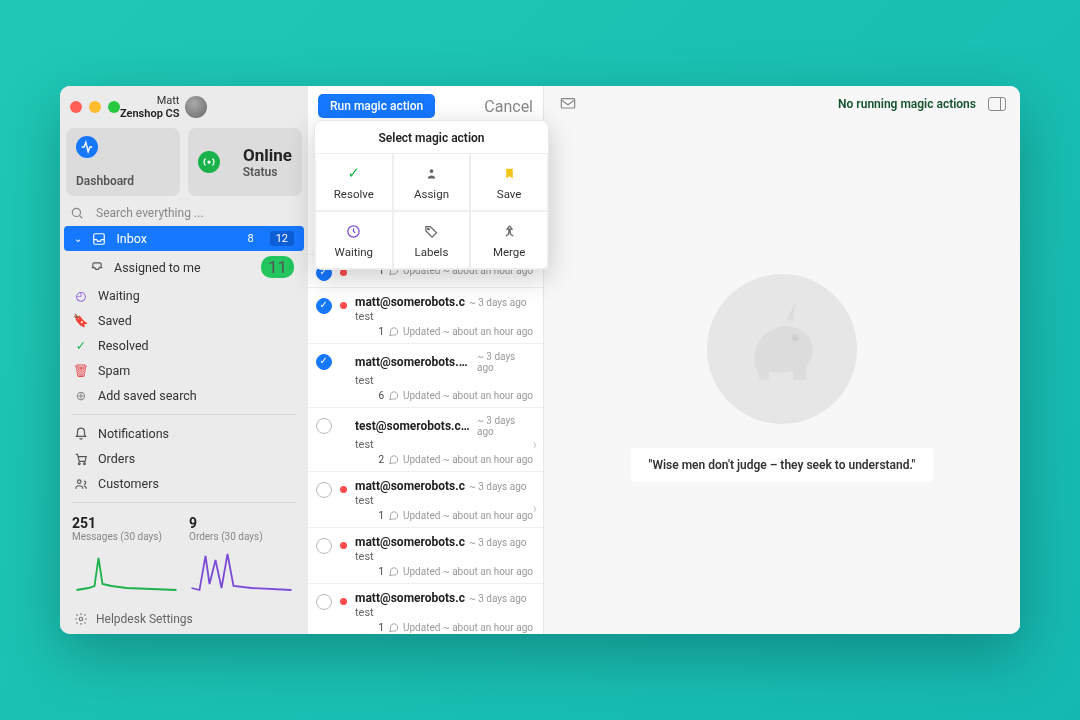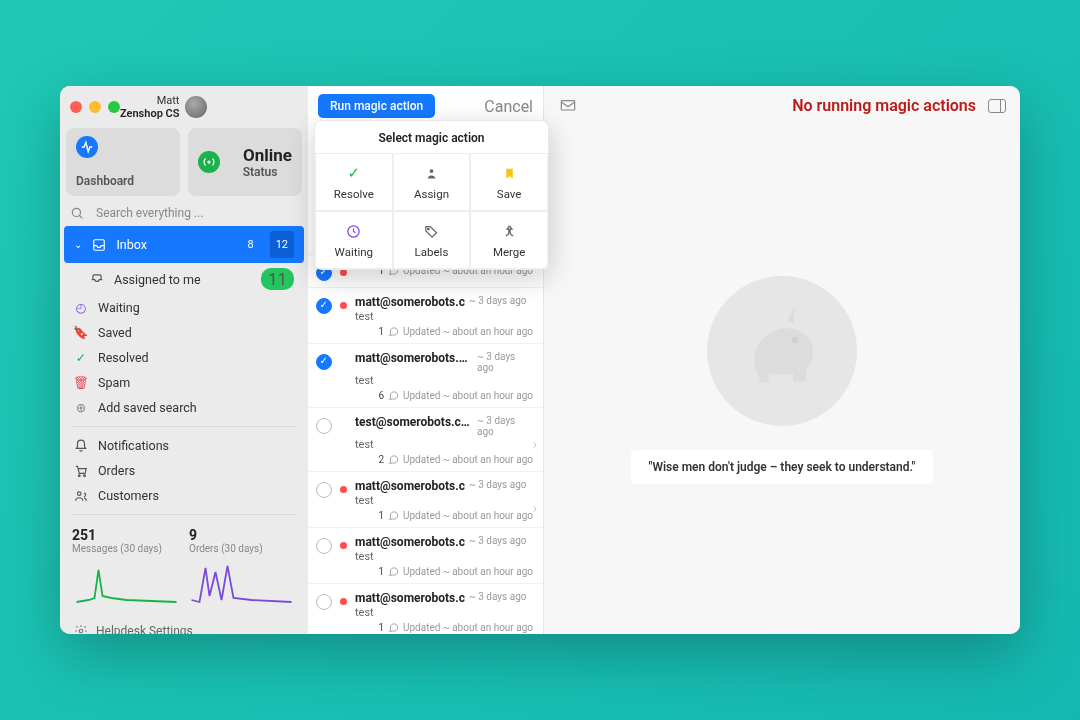--- a/index.html
+++ b/index.html
@@ -26,21 +26,21 @@
 .card.stat .big { font-size:17px; font-weight:700; color:#222; margin-left:auto }
 .search { margin:4px 10px 6px 10px; display:flex; align-items:center; gap:12px; color:#888; font-size:12px; }
 .search svg{width:14px;height:14px;stroke:#888}
 .nav { display:flex; flex-direction:column; }
 .nav-item { display:flex; align-items:center; gap:10px; padding:5px 14px; font-size:12.5px; color:#333; cursor:pointer; }
 .nav-item.active { background:#1677ff; color:#fff; border-radius:4px; margin:0 4px; padding:5px 10px;}
 .nav-item .ico { width:14px; display:flex; justify-content:center; }
 .nav-item.indent { padding-left:30px; }
 .badge-grey { margin-left:auto; background:#22c55e; color:#555; font-size:17px; border-radius:10px; padding:1px 7px; }
 .badge-plain { margin-left:auto; font-size:11px; color:#fff; padding-right:2px;}
-.badge-box { background:#0d5fd6; color:#fff; font-size:11px; border-radius:3px; padding:7px 6px; margin-left:4px;}
+.badge-box { background:#0d5fd6; color:#fff; font-size:11px; border-radius:3px; padding:1px 6px; margin-left:4px;}
 .divider { height:1px; background:#d8d8d8; margin:6px 12px; }
 .stats { display:flex; gap:10px; padding:6px 12px; }
 .statcol { flex:1; font-size:10px; color:#888; }
 .statcol .n { font-size:14px; font-weight:700; color:#222; }
 .spark { height:46px; margin:0 12px 6px; display:flex; gap:6px; }
 .spark svg { flex:1; }
 .footer { margin-top:auto; padding:12px 14px; font-size:12px; color:#666; display:flex; gap:8px; align-items:center; }
 
 .middle { width:236px; border-right:1px solid #e6e6e6; display:flex; flex-direction:column; position:relative; background:#fff; }
 .mid-top { display:flex; align-items:center; padding:8px 10px; gap:8px; }
@@ -52,33 +52,33 @@
 .pop-cell { border:1px solid #eee; padding:11px 4px 9px; display:flex; flex-direction:column; align-items:center; gap:6px; font-size:11.5px; color:#333; cursor:pointer; }
 .pop-cell .pi { font-size:15px; height:16px; display:flex; align-items:center; }
 .threads { flex:1; overflow:hidden; display:flex; flex-direction:column; padding-top:128px; }
 .thread { border-top:1px solid #f0f0f0; padding:7px 10px 6px 8px; display:flex; gap:8px; position:relative; }
 .sel { width:16px; height:16px; border-radius:50%; border:1.5px solid #bbb; margin-top:3px; flex-shrink:0; }
 .sel.on { background:#1677ff; border-color:#1677ff; position:relative; }
 .sel.on::after { content:"✓"; color:#fff; font-size:10px; position:absolute; top:0; left:2.5px; }
 .tagdot { width:7px; height:7px; border-radius:50%; background:#ff4d4f; margin-top:7px; flex-shrink:0; }
 .tagdot.none { background:transparent; }
 .tbody { flex:1; min-width:0; }
-.trow1 { display:flex; align-items:flex-start; gap:4px; }
+.trow1 { display:flex; align-items:center; gap:4px; }
 .tfrom { font-size:12px; font-weight:700; color:#222; white-space:nowrap; overflow:hidden; text-overflow:ellipsis; max-width:118px; }
 .tdate { font-size:10px; color:#999; }
 .tsub { font-size:11px; color:#666; margin-top:1px;}
 .tmeta { font-size:10px; color:#999; margin-top:3px; display:flex; align-items:center; gap:4px; justify-content:flex-end; }
 .tmeta .cnt { color:#444; }
 .chev { position:absolute; right:6px; top:28px; color:#ccc; font-size:14px; }
 
 .right { flex:1; background:#f7f7f7; display:flex; flex-direction:column; }
 .r-top { display:flex; align-items:center; padding:10px 14px; gap:12px; }
 .r-top .mailico { color:#888; }
 .r-top .spacer { flex:1; }
-.r-top .running { font-size:16px; font-weight:600; color:#b91c1c; }
+.r-top .running { font-size:12px; font-weight:600; color:#14532d; }
 .panelico { width:18px; height:14px; border:1.5px solid #888; border-radius:3px; position:relative; }
 .panelico::after { content:""; position:absolute; right:4px; top:0; bottom:0; width:1.5px; background:#888; }
 .empty { flex:1; display:flex; flex-direction:column; align-items:center; justify-content:center; gap:24px; }
 .unicorn { width:150px; height:150px; border-radius:50%; background:#e6e6e6; display:flex; align-items:center; justify-content:center; }
 .quote { background:#fff; padding:10px 18px; border-radius:4px; font-size:12px; font-weight:600; color:#333; }
 svg{display:block}
 </style>
 </head>
 <body>
 

